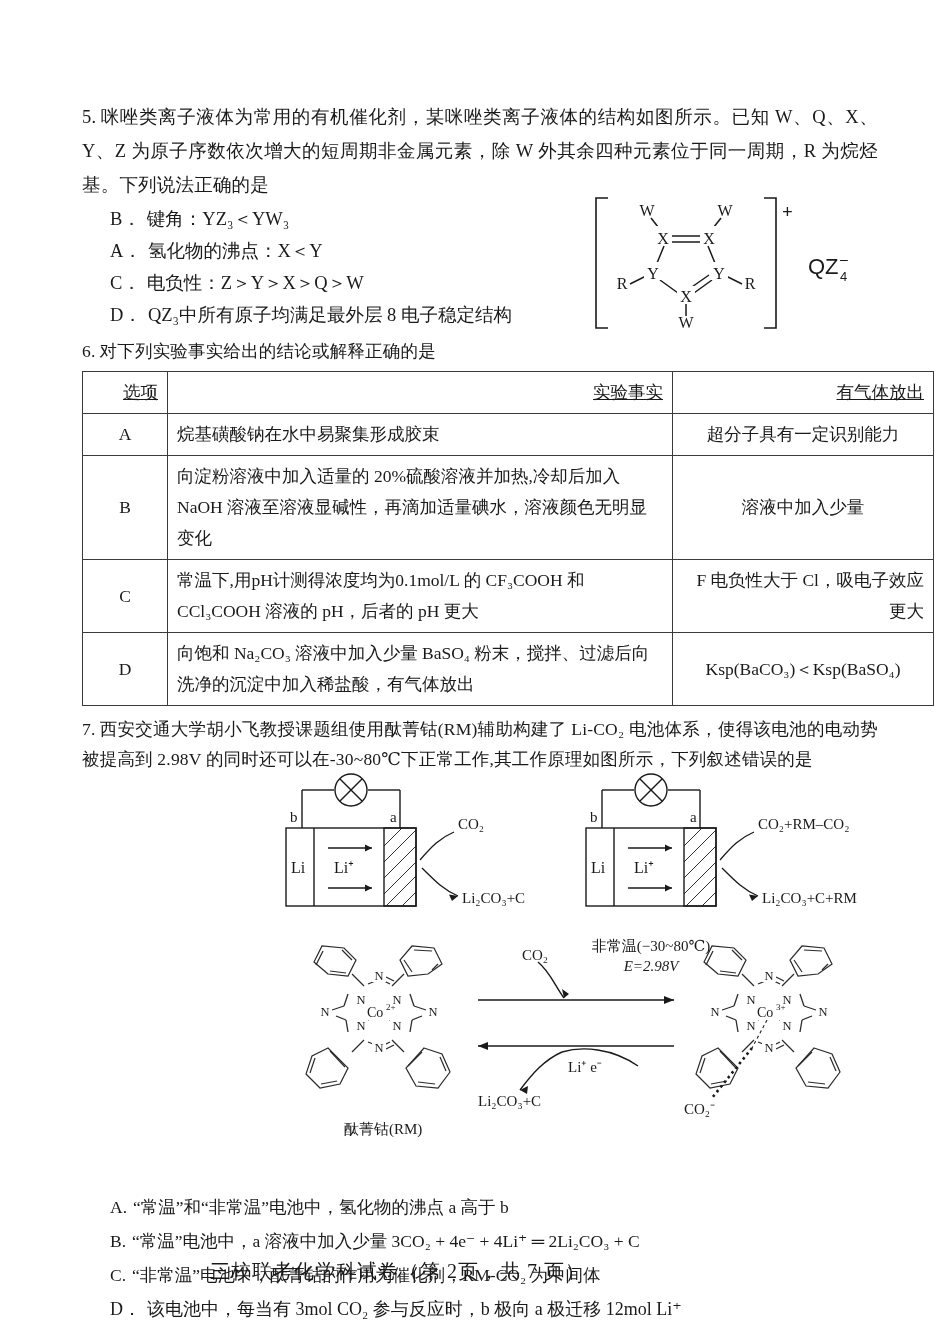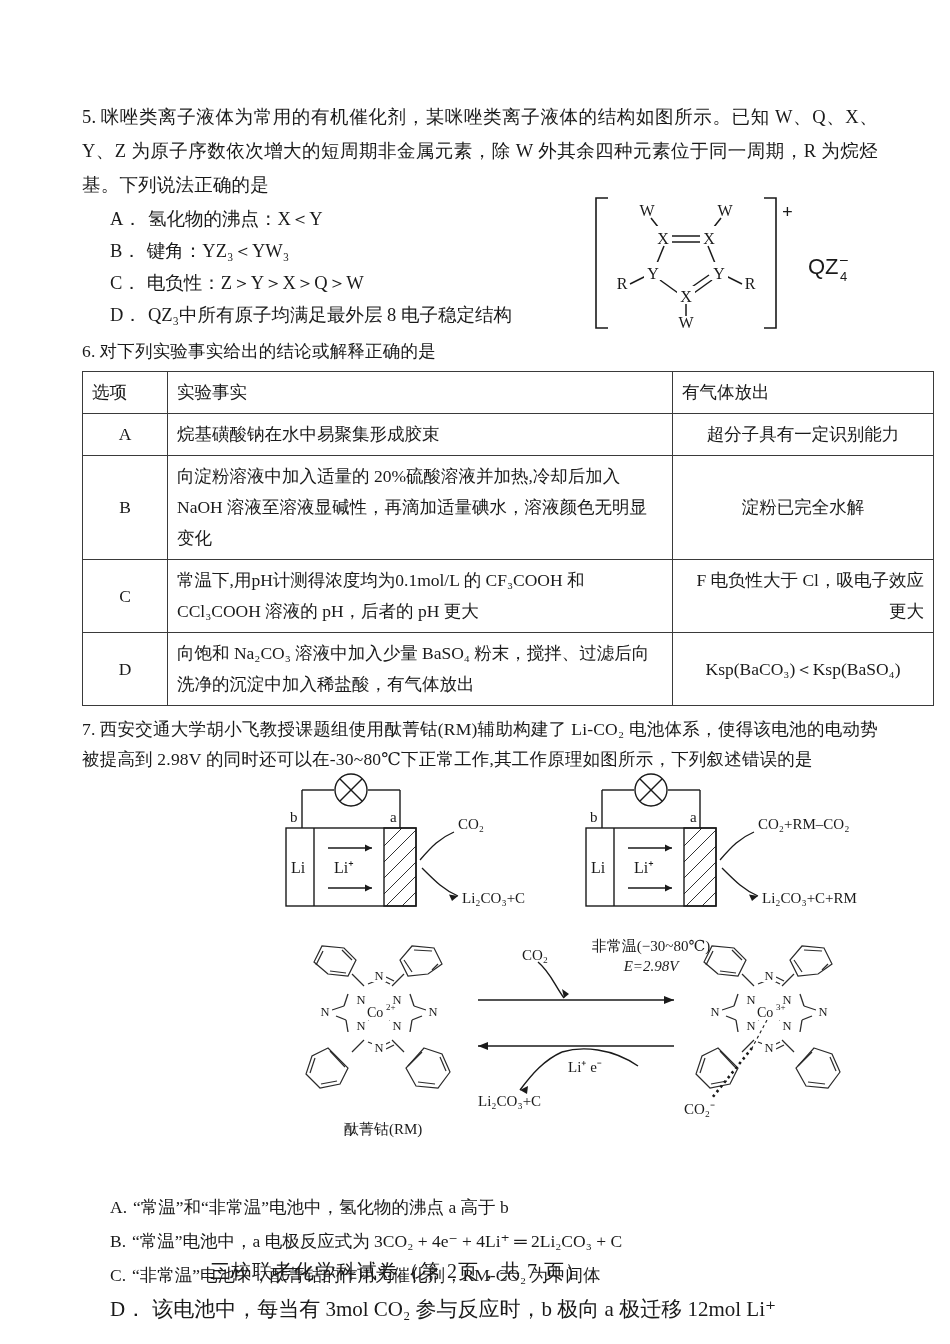--- a/index.html
+++ b/index.html
@@ -63,21 +63,21 @@
     table-layout: fixed;
   }
   table.exam-table th, table.exam-table td {
     border: 1px solid #3a3a3a;
     font-size: 17.5px;
     line-height: 31px;
     padding: 5px 9px;
     vertical-align: middle;
     font-weight: normal;
   }
-  table.exam-table th { text-align: left; }
+  table.exam-table th { text-align: right; text-decoration: underline; }
   .col-opt { width: 66px; text-align: center; }
   .col-fact { width: 486px; }
   .col-concl { width: 242px; text-align: center; }
   td.cell-opt { text-align: center; }
   td.cell-fact { text-align: left; }
   td.cell-concl { text-align: center; }
   td.cell-concl.left { text-align: right; }
 
   
   #q7-figures {
@@ -113,24 +113,24 @@
 <div class="page">
   <div class="content">
 
     <div id="q5-block">
       <div class="q-stem">
         <span class="q-num">5.</span><span>咪唑类离子液体为常用的有机催化剂，某咪唑类离子液体的结构如图所示。已知 W、Q、X、Y、Z 为原子序数依次增大的短周期非金属元素，除 W 外其余四种元素位于同一周期，R 为烷烃基。下列说法正确的是</span>
       </div>
 
       <div class="opt-list">
         <div class="opt">
+          <span class="lbl">B．</span><span>键角：YZ₃＜YW₃</span>
+        </div>
+        <div class="opt">
           <span class="lbl">A．</span><span>氢化物的沸点：X＜Y</span>
-        </div>
-        <div class="opt">
-          <span class="lbl">B．</span><span>键角：YZ₃＜YW₃</span>
         </div>
         <div class="opt">
           <span class="lbl">C．</span><span>电负性：Z＞Y＞X＞Q＞W</span>
         </div>
         <div class="opt">
           <span class="lbl">D．</span><span>QZ₃中所有原子均满足最外层 8 电子稳定结构</span>
         </div>
       </div>
 
       <div id="q5-figure">
@@ -208,21 +208,21 @@
         </thead>
         <tbody>
           <tr>
             <td class="cell-opt">A</td>
             <td class="cell-fact">烷基磺酸钠在水中易聚集形成胶束</td>
             <td class="cell-concl">超分子具有一定识别能力</td>
           </tr>
           <tr>
             <td class="cell-opt">B</td>
             <td class="cell-fact">向淀粉溶液中加入适量的 20%硫酸溶液并加热,冷却后加入 NaOH 溶液至溶液显碱性，再滴加适量碘水，溶液颜色无明显变化</td>
-            <td class="cell-concl">淀粉已完全水解</td>
+            <td class="cell-concl">溶液中加入少量</td>
           </tr>
           <tr>
             <td class="cell-opt">C</td>
             <td class="cell-fact">常温下,用pH计测得浓度均为0.1mol/L 的 CF₃COOH 和 CCl₃COOH 溶液的 pH，后者的 pH 更大</td>
             <td class="cell-concl left">F 电负性大于 Cl，吸电子效应更大</td>
           </tr>
           <tr>
             <td class="cell-opt">D</td>
             <td class="cell-fact">向饱和 Na₂CO₃ 溶液中加入少量 BaSO₄ 粉末，搅拌、过滤后向洗净的沉淀中加入稀盐酸，有气体放出</td>
             <td class="cell-concl">Ksp(BaCO₃)＜Ksp(BaSO₄)</td>
@@ -515,26 +515,26 @@
             </g>
           </svg>
         </div>
       </div>
 
       <div class="opt-list" style="margin-top:4px;">
         <div class="opt" style="font-size:17.5px;line-height:34px;">
           <span class="lbl">A.</span><span>“常温”和“非常温”电池中，氢化物的沸点 a 高于 b</span>
         </div>
         <div class="opt" style="font-size:17.5px;line-height:34px;">
-          <span class="lbl">B.</span><span>“常温”电池中，a 电极反应式为 3CO₂ + 4e⁻ + 4Li⁺ ═ 2Li₂CO₃ + C</span>
+          <span class="lbl">B.</span><span>“常温”电池中，a 溶液中加入少量 3CO₂ + 4e⁻ + 4Li⁺ ═ 2Li₂CO₃ + C</span>
         </div>
         <div class="opt" style="font-size:17.5px;line-height:34px;">
           <span class="lbl">C.</span><span>“非常温”电池中，酞菁钴的作用为催化剂，RM-CO₂ 为中间体</span>
         </div>
-        <div class="opt" style="font-size:21px;line-height:34px;">
+        <div class="opt" style="font-size:18px;line-height:34px;">
           <span class="lbl">D．</span><span>该电池中，每当有 3mol CO₂ 参与反应时，b 极向 a 极迁移 12mol Li⁺</span>
         </div>
       </div>
     </div>
   </div>
 
   <div id="footer">三校联考化学科试卷（第 2页，共 7 页）</div>
 </div>
 
 </body></html>

